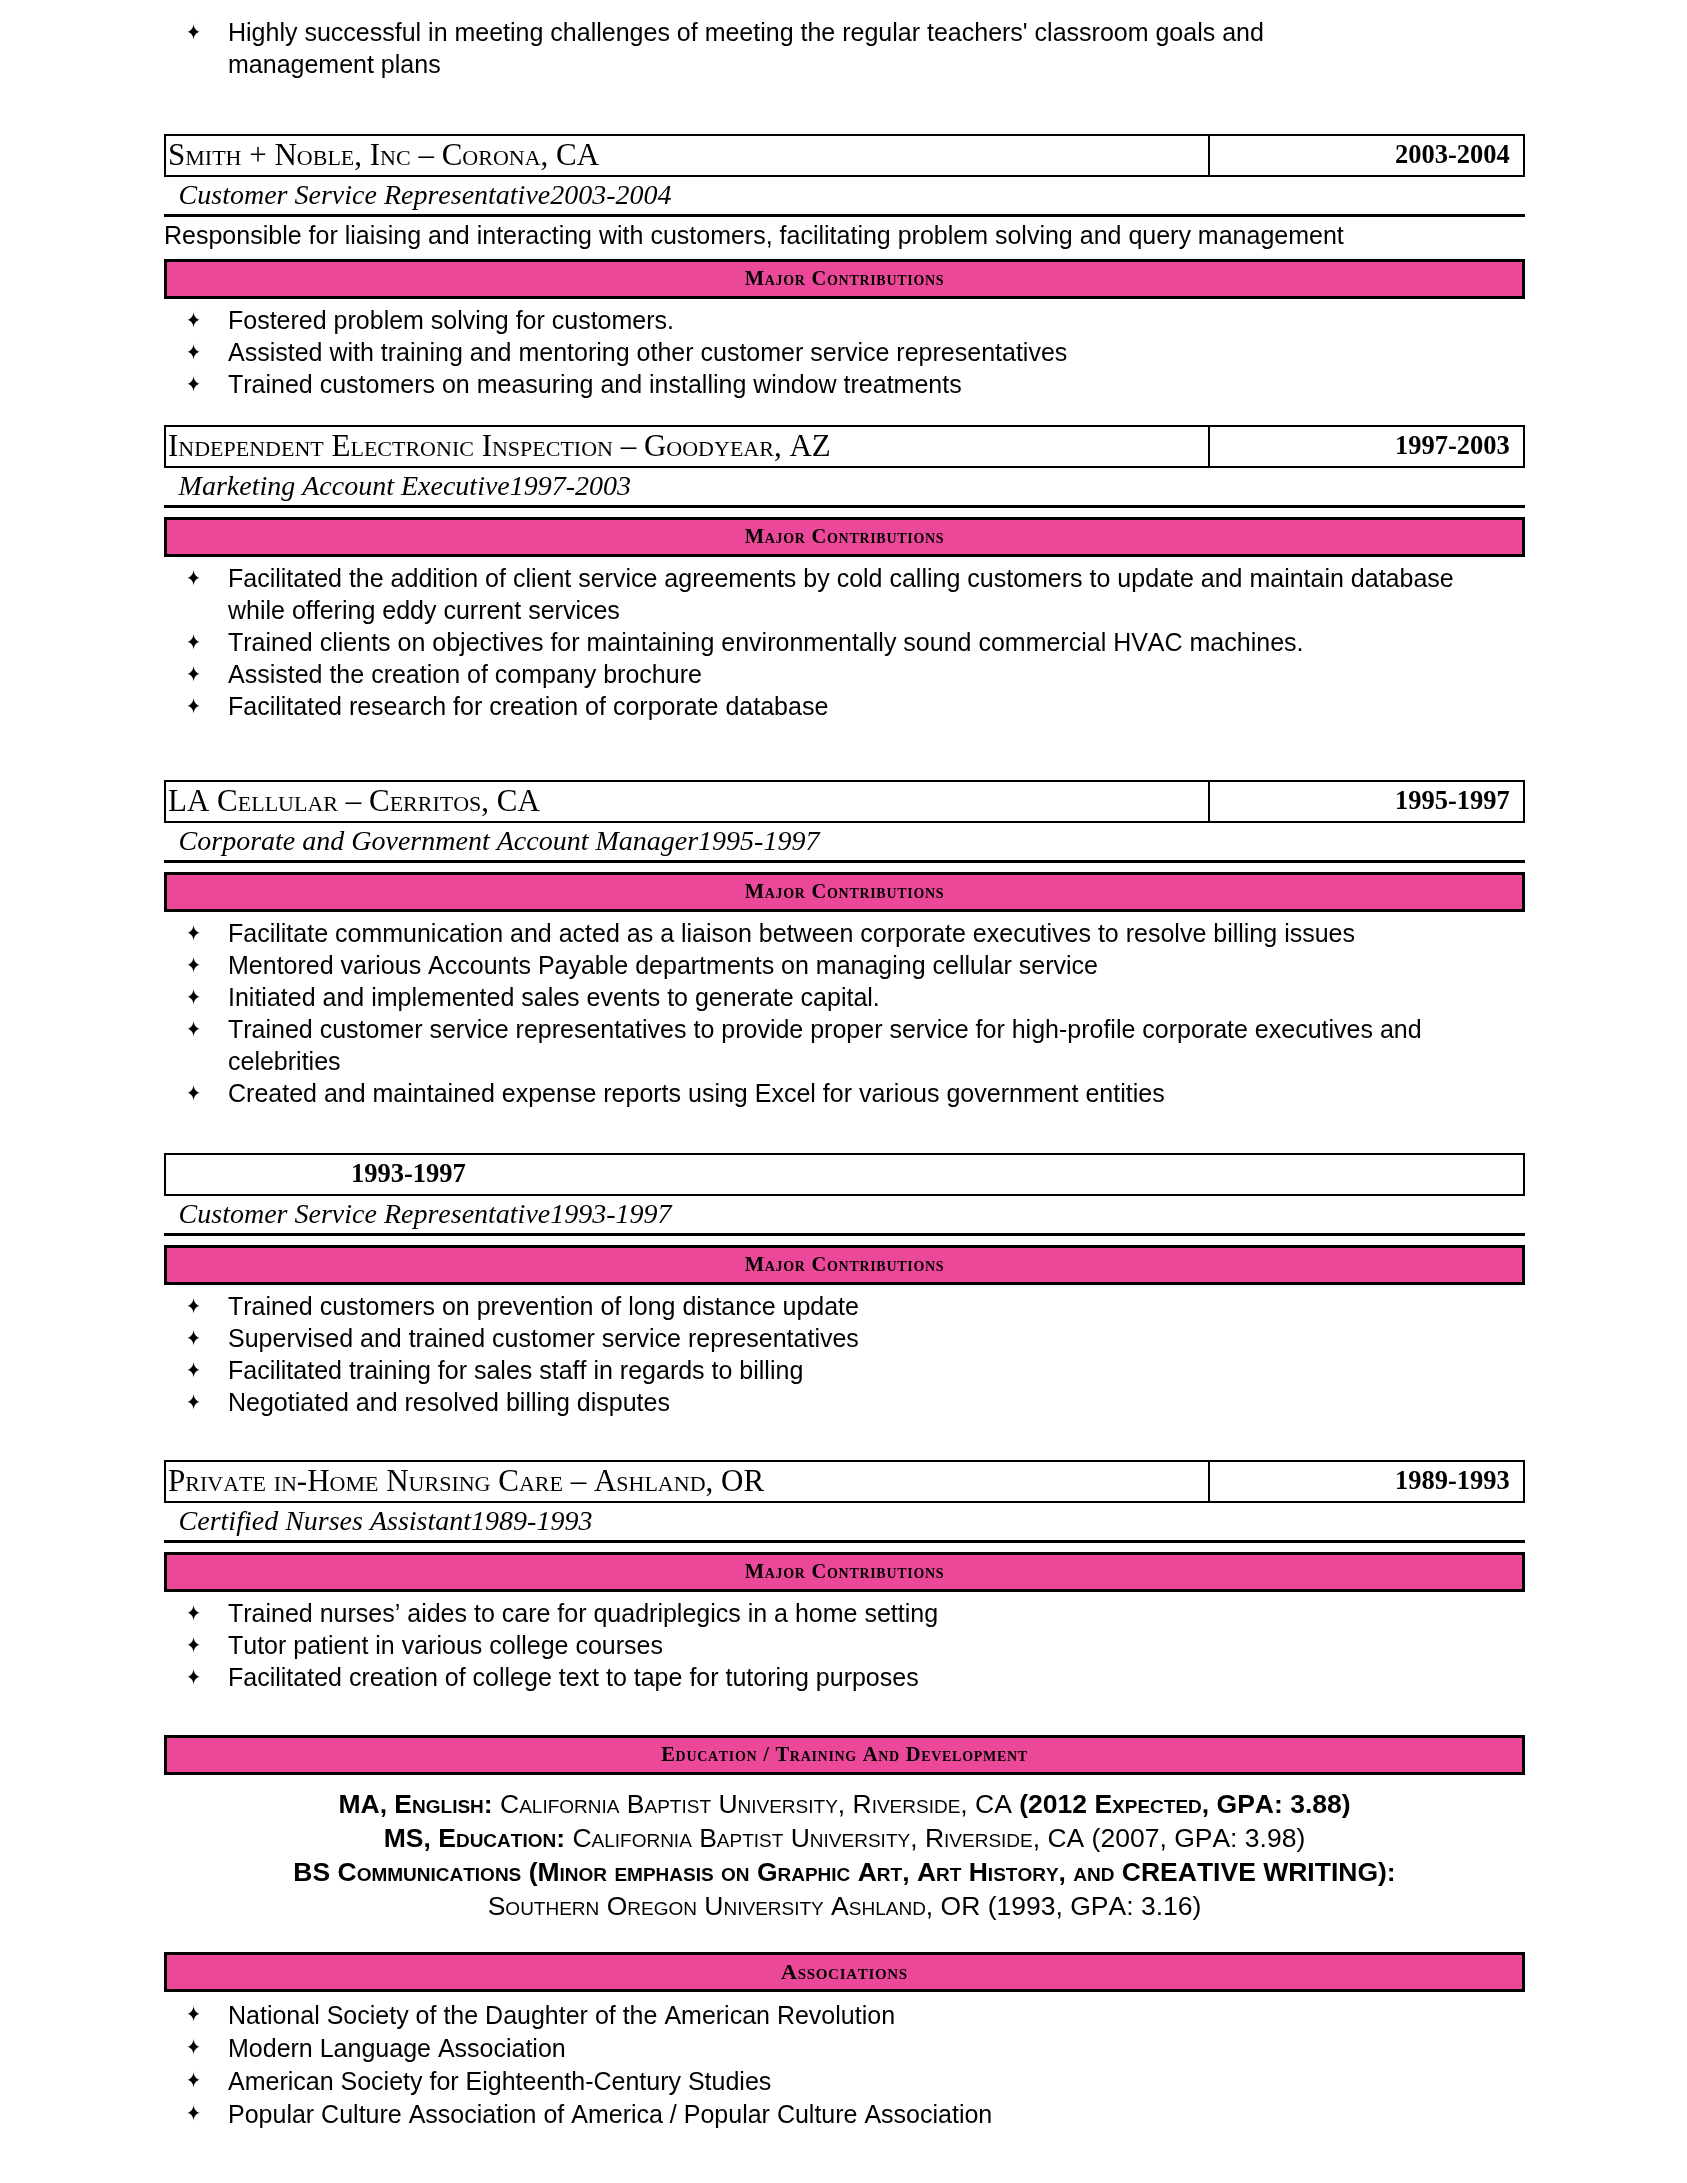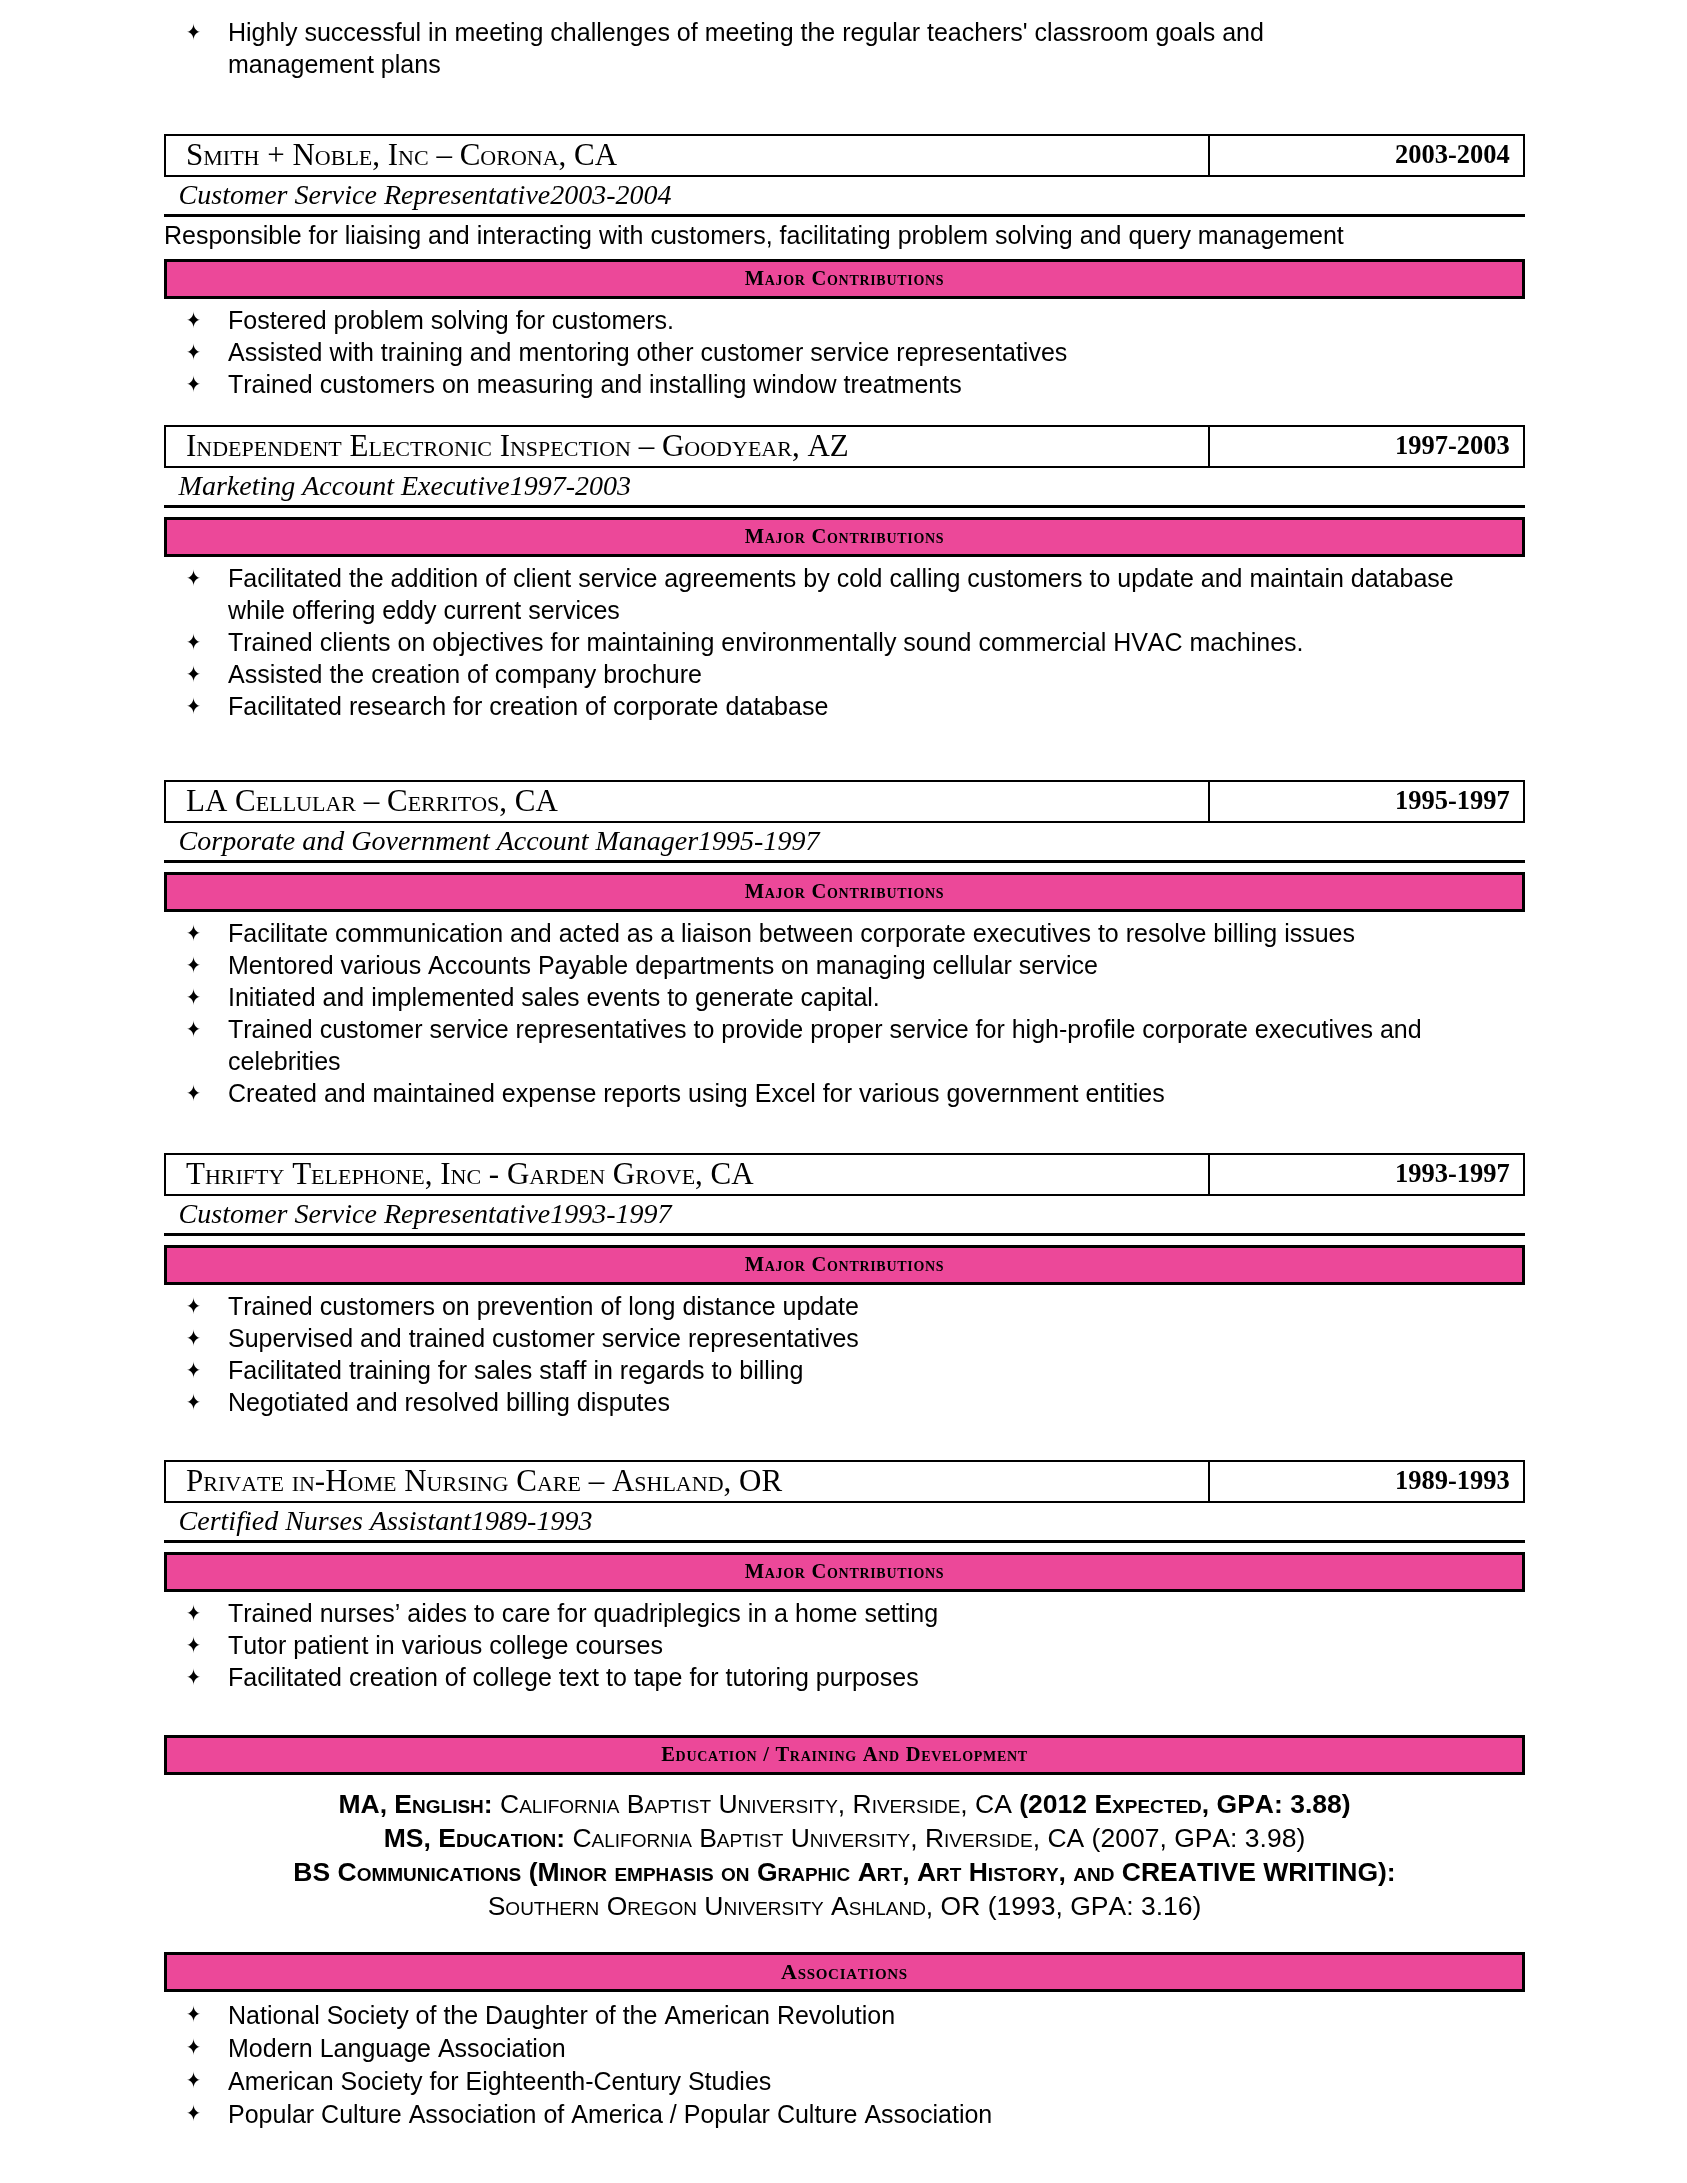--- a/index.html
+++ b/index.html
@@ -22,21 +22,21 @@
     display:inline-block;transform:scaleX(.8);
   }
   
   .job{margin:0;}
   .job1{margin-top:54px;} .job2{margin-top:25px;} .job3{margin-top:58px;}
   .job4{margin-top:44px;} .job5{margin-top:42px;}
   .company-row{
     display:flex;border:2.6px solid #000;height:43px;align-items:stretch;background:#fff;
   }
   .company-cell{
-    flex:1;border-right:2.6px solid #000;padding-left:20px;
+    flex:1;border-right:2.6px solid #000;padding-left:2px;
     font-family:"Liberation Serif",serif;font-variant:small-caps;
     font-size:31px;line-height:37px;white-space:nowrap;
   }
   .dates-cell{
     width:313px;text-align:right;padding-right:13.2px;
     font-family:"Liberation Serif",serif;font-weight:bold;
     font-size:26.5px;line-height:37px;
   }
   .title-row{
     display:flex;justify-content:flex-start;border-bottom:3.3px solid #000;
@@ -123,21 +123,20 @@
       <li><span class="bm">✦</span><span>Facilitate communication and acted as a liaison between corporate executives to resolve billing issues</span></li>
       <li><span class="bm">✦</span><span>Mentored various Accounts Payable departments on managing cellular service</span></li>
       <li><span class="bm">✦</span><span>Initiated and implemented sales events to generate capital.</span></li>
       <li><span class="bm">✦</span><span>Trained customer service representatives to provide proper service for high-profile corporate executives and celebrities</span></li>
       <li><span class="bm">✦</span><span>Created and maintained expense reports using Excel for various government entities</span></li>
     </ul>
   </section>
 
   <section class="job job4">
     <div class="company-row">
-      <div class="company-cell">Thrifty Telephone, Inc - Garden Grove, CA</div>
       <div class="dates-cell">1993-1997</div>
     </div>
     <div class="title-row">
       <div>Customer Service Representative</div>
       <div>1993-1997</div>
     </div>
     <div class="bar">Major Contributions</div>
     <ul class="bullets">
       <li><span class="bm">✦</span><span>Trained customers on prevention of long distance update</span></li>
       <li><span class="bm">✦</span><span>Supervised and trained customer service representatives</span></li>

